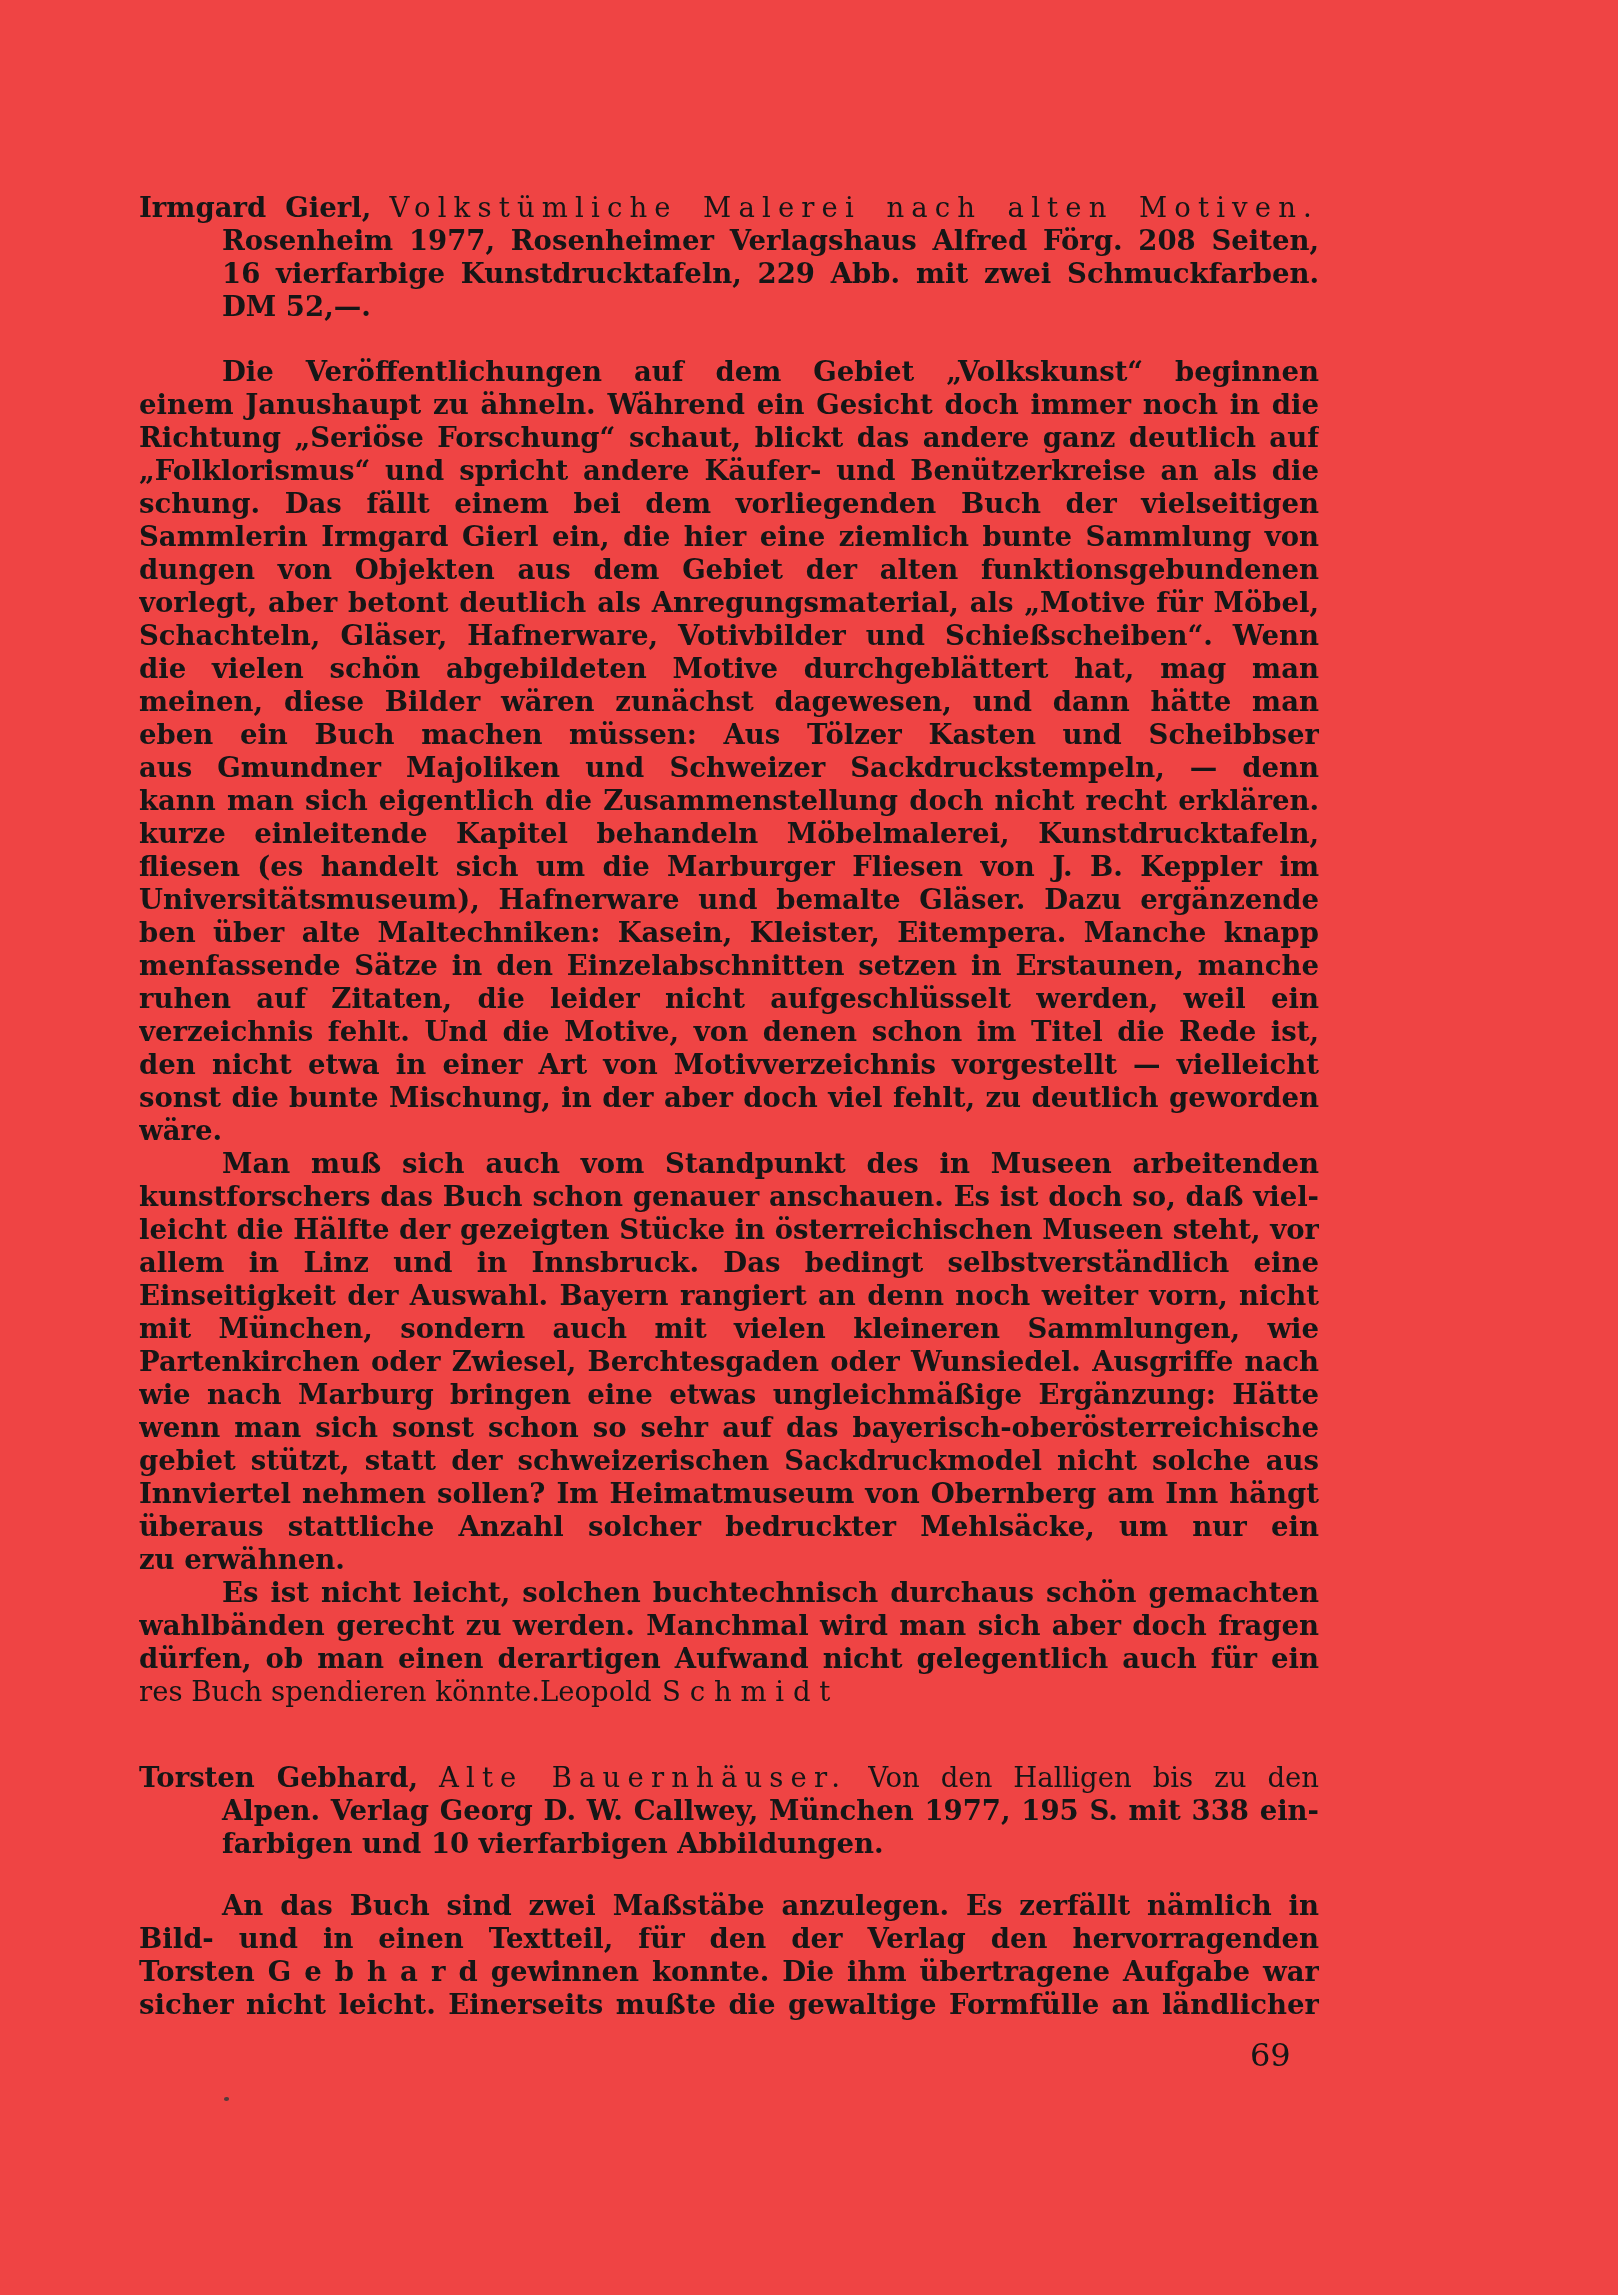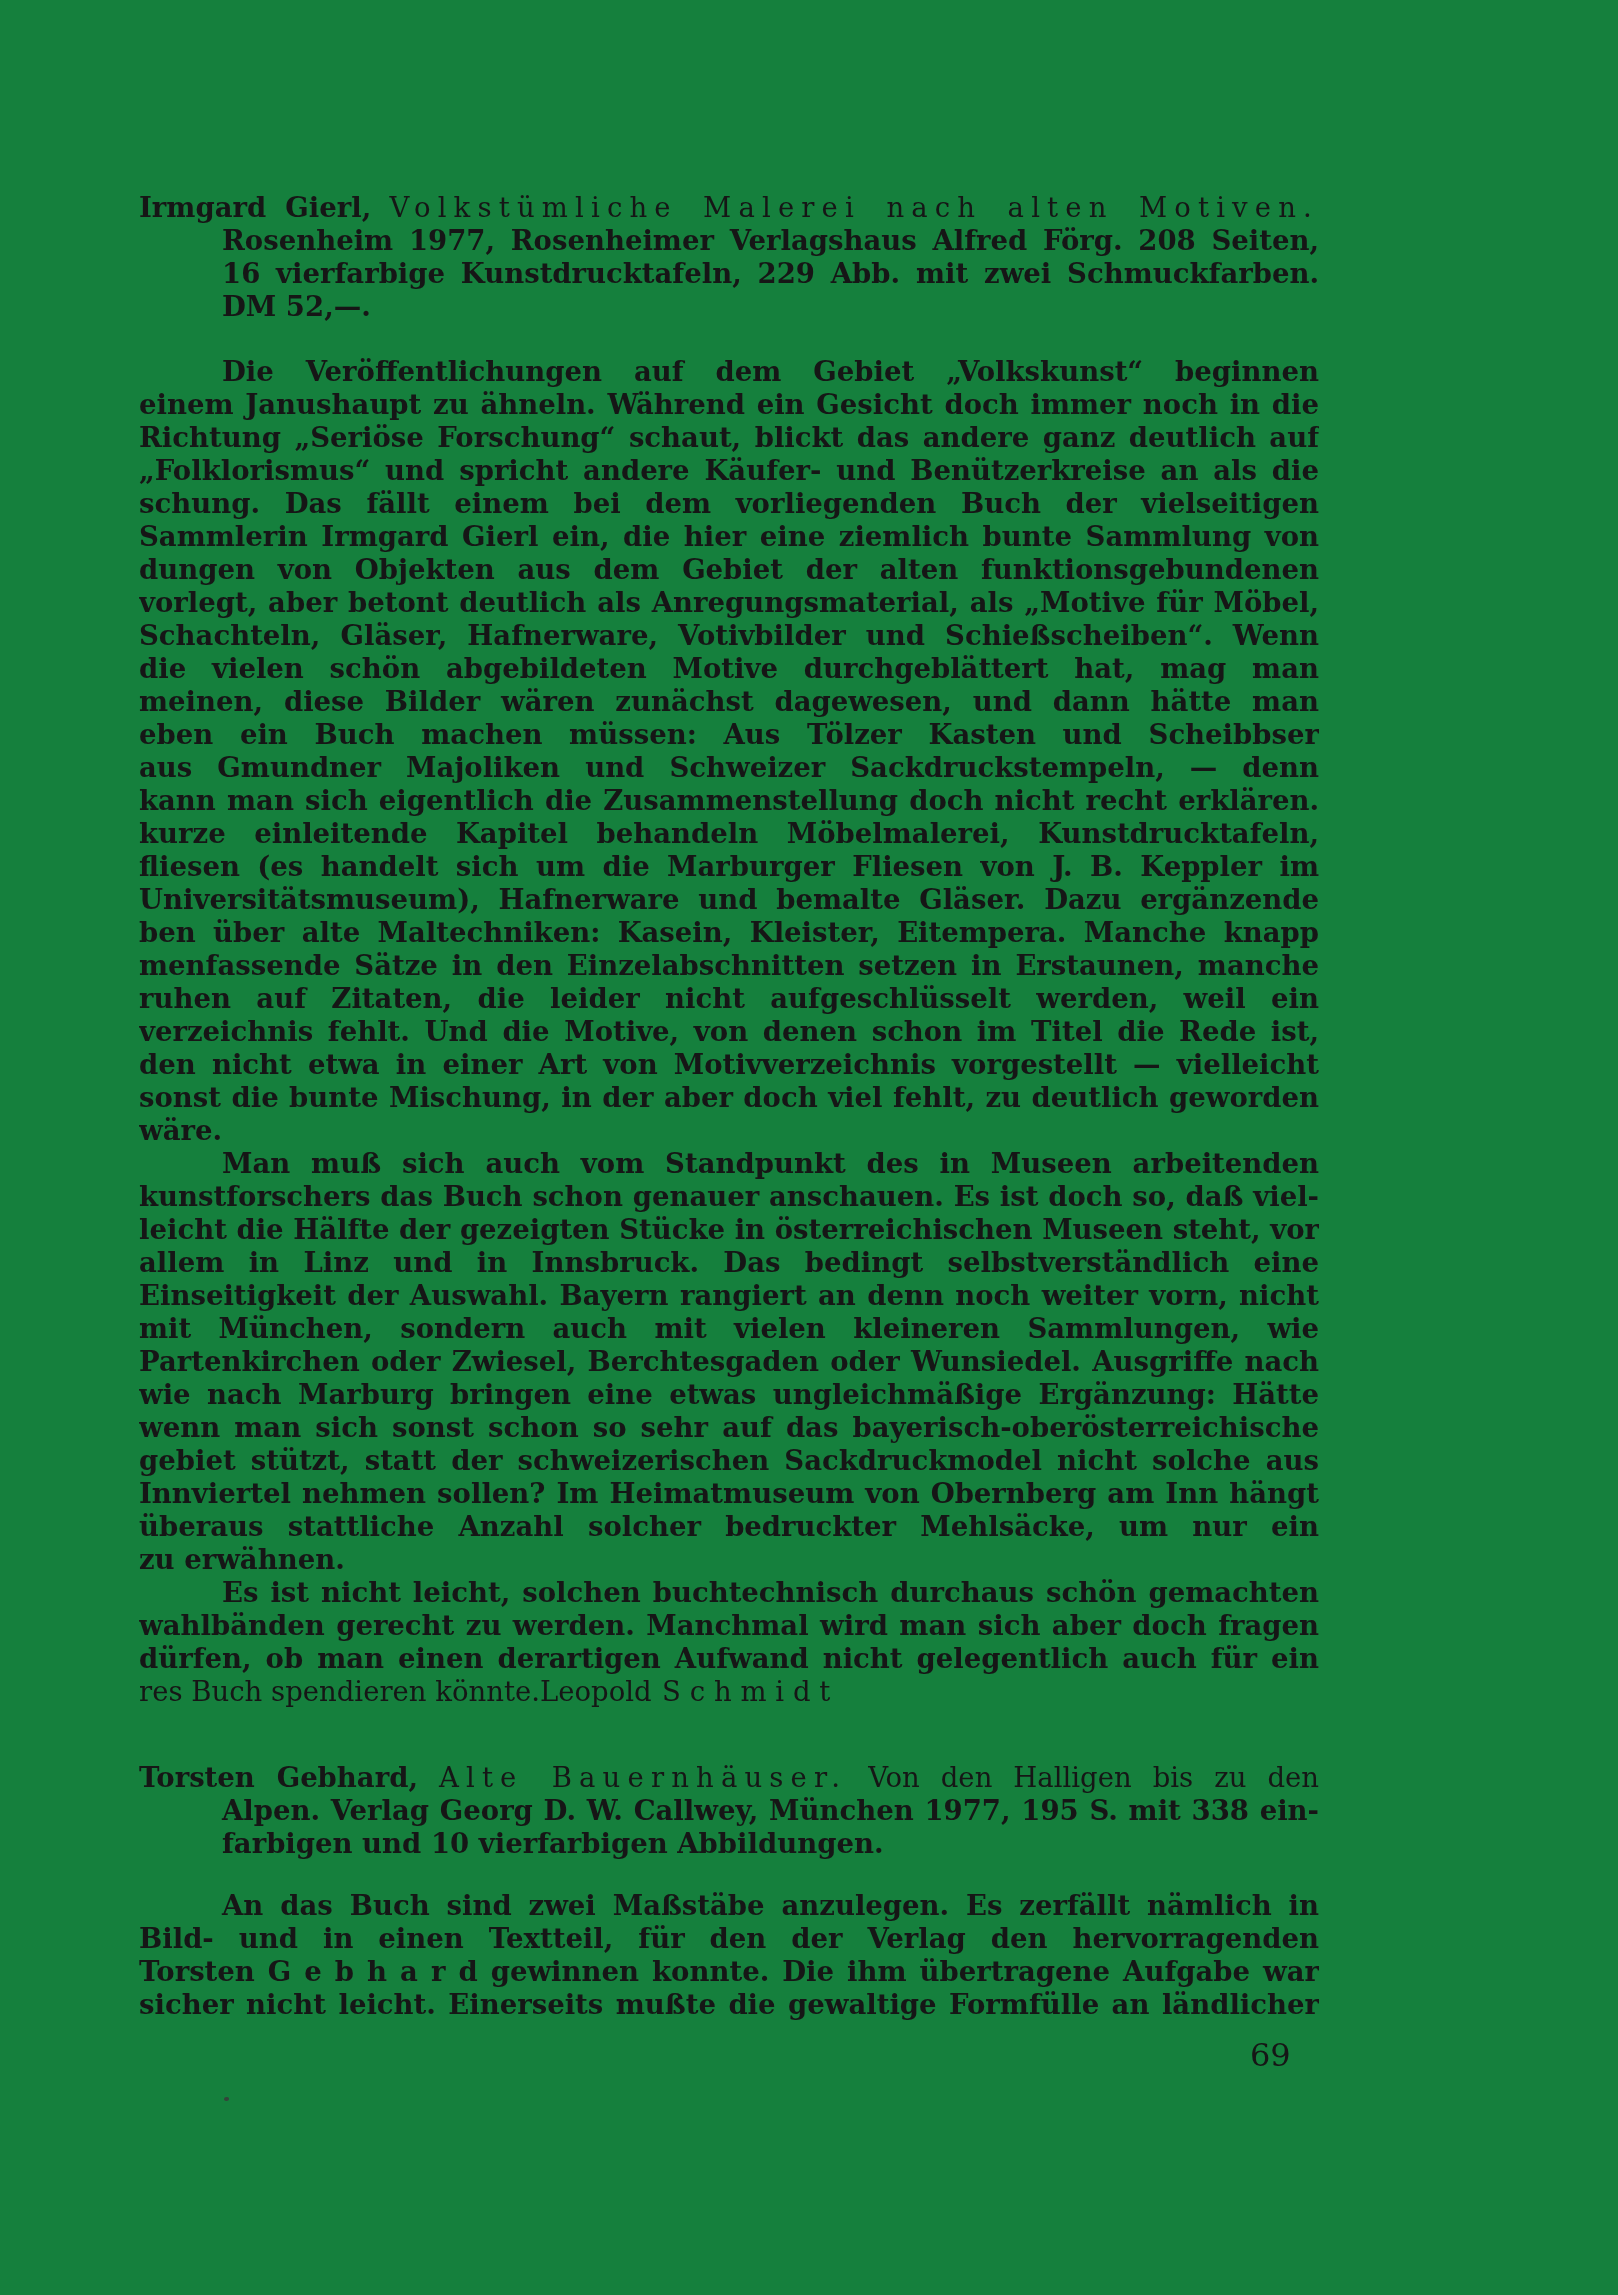--- a/index.html
+++ b/index.html
@@ -5,21 +5,21 @@
   html, body { margin: 0; padding: 0; }
   body {
     width: 1618px; height: 2295px;
     background: #ffffff;
     font-family: "DejaVu Serif", "Liberation Serif", serif;
     color: #161616;
   }
   .page {
     position: relative;
     width: 1618px; height: 2295px;
-    background: #15803d;
+    background: #ef4444;
     overflow: hidden;
   }
   .column {
     position: absolute;
     left: 139px; top: 191px;
     width: 1180px;
     font-size: 27.5px;
     line-height: 33px;
   }
   .tline {

